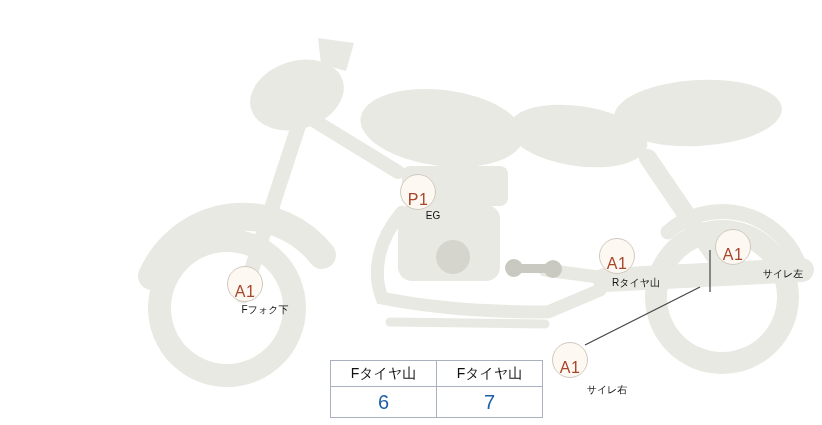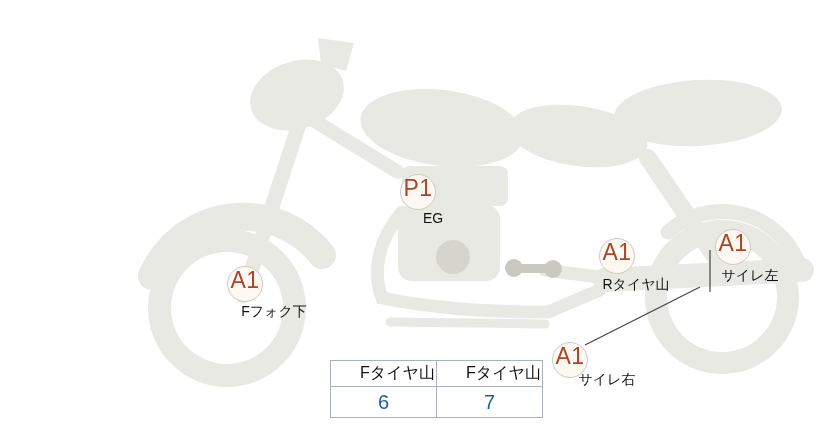--- a/index.html
+++ b/index.html
@@ -12,51 +12,50 @@
   }
   .bike-svg{position:absolute;left:0;top:0;}
   
   .marker-circle{
     position:absolute;
     width:36px;height:36px;
     border-radius:50%;
     background:#fdf9f2;
     border:1px solid #cfc8bd;
     box-sizing:border-box;
-    display:flex;align-items:flex-start;justify-content:center;
-    font-size:23px;
+    display:flex;align-items:flex-end;justify-content:center;
+    font-size:16px;
     color:#a8462c;
     letter-spacing:0.5px;
   }
   .marker-label{
     position:absolute;
     transform:translateX(-50%);
     white-space:nowrap;
-    font-size:14px;
+    font-size:10px;
     color:#111111;
   }
   
   .tire-table{
     position:absolute;
     left:330px;top:360px;
     border-collapse:collapse;
     background:#ffffff;
   }
   .tire-table th,.tire-table td{
     border:1px solid #a9b1be;
     width:106px;
     text-align:center;
     font-weight:normal;
     box-sizing:border-box;
   }
   .tire-table th{
     height:26px;
-    font-size:16px;
+    font-size:14px;
     color:#111111;
-    text-align:right;
   }
   .tire-table td{
     height:31px;
     font-size:20px;
     color:#1d5fa6;
   }
 </style>
 </head>
 <body>
 
@@ -114,41 +113,41 @@
 
     <g stroke="#444444" stroke-width="1.2" fill="none">
       <path d="M585,345 L700,287"></path>
       <path d="M710,250 L710,292"></path>
     </g>
   </svg>
 
   <div class="marker-circle" style="left:227px;top:266px;">
     <span>A1</span>
   </div>
-  <div class="marker-label" style="left:274px;top:303px;">Fフォク下</div>
+  <div class="marker-label" style="left:265px;top:303px;">Fフォク下</div>
 
   <div class="marker-circle" style="left:400px;top:174px;">
     <span>P1</span>
   </div>
   <div class="marker-label" style="left:433px;top:210px;">EG</div>
 
   <div class="marker-circle" style="left:599px;top:238px;">
     <span>A1</span>
   </div>
   <div class="marker-label" style="left:636px;top:276px;">Rタイヤ山</div>
 
   <div class="marker-circle" style="left:715px;top:229px;">
     <span>A1</span>
   </div>
-  <div class="marker-label" style="left:750px;top:267px;">サイレ左</div>
+  <div class="marker-label" style="left:783px;top:267px;">サイレ左</div>
 
   <div class="marker-circle" style="left:552px;top:342px;">
     <span>A1</span>
   </div>
-  <div class="marker-label" style="left:607px;top:371px;">サイレ右</div>
+  <div class="marker-label" style="left:607px;top:383px;">サイレ右</div>
 
   <table class="tire-table">
     <tbody>
         <tr>
       <th>Fタイヤ山</th>
       <th>Fタイヤ山</th>
     </tr>
     <tr>
       <td>6</td>
       <td>7</td>

